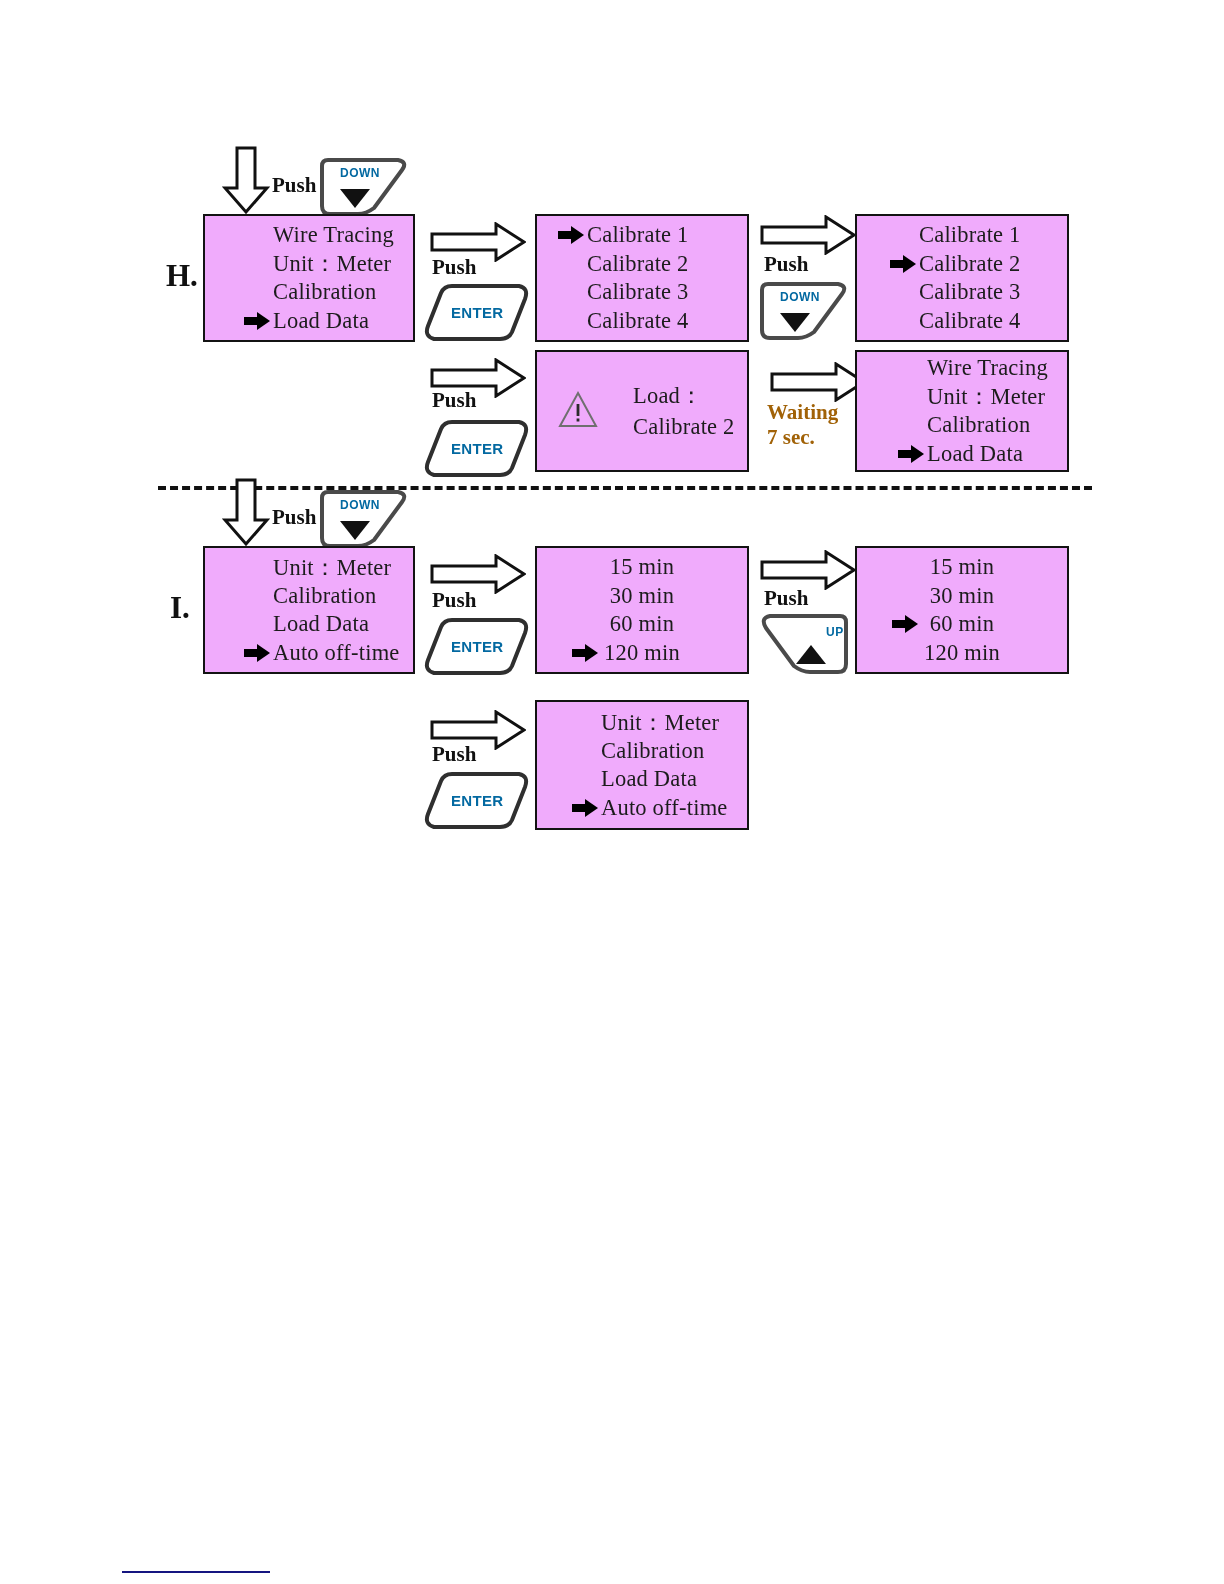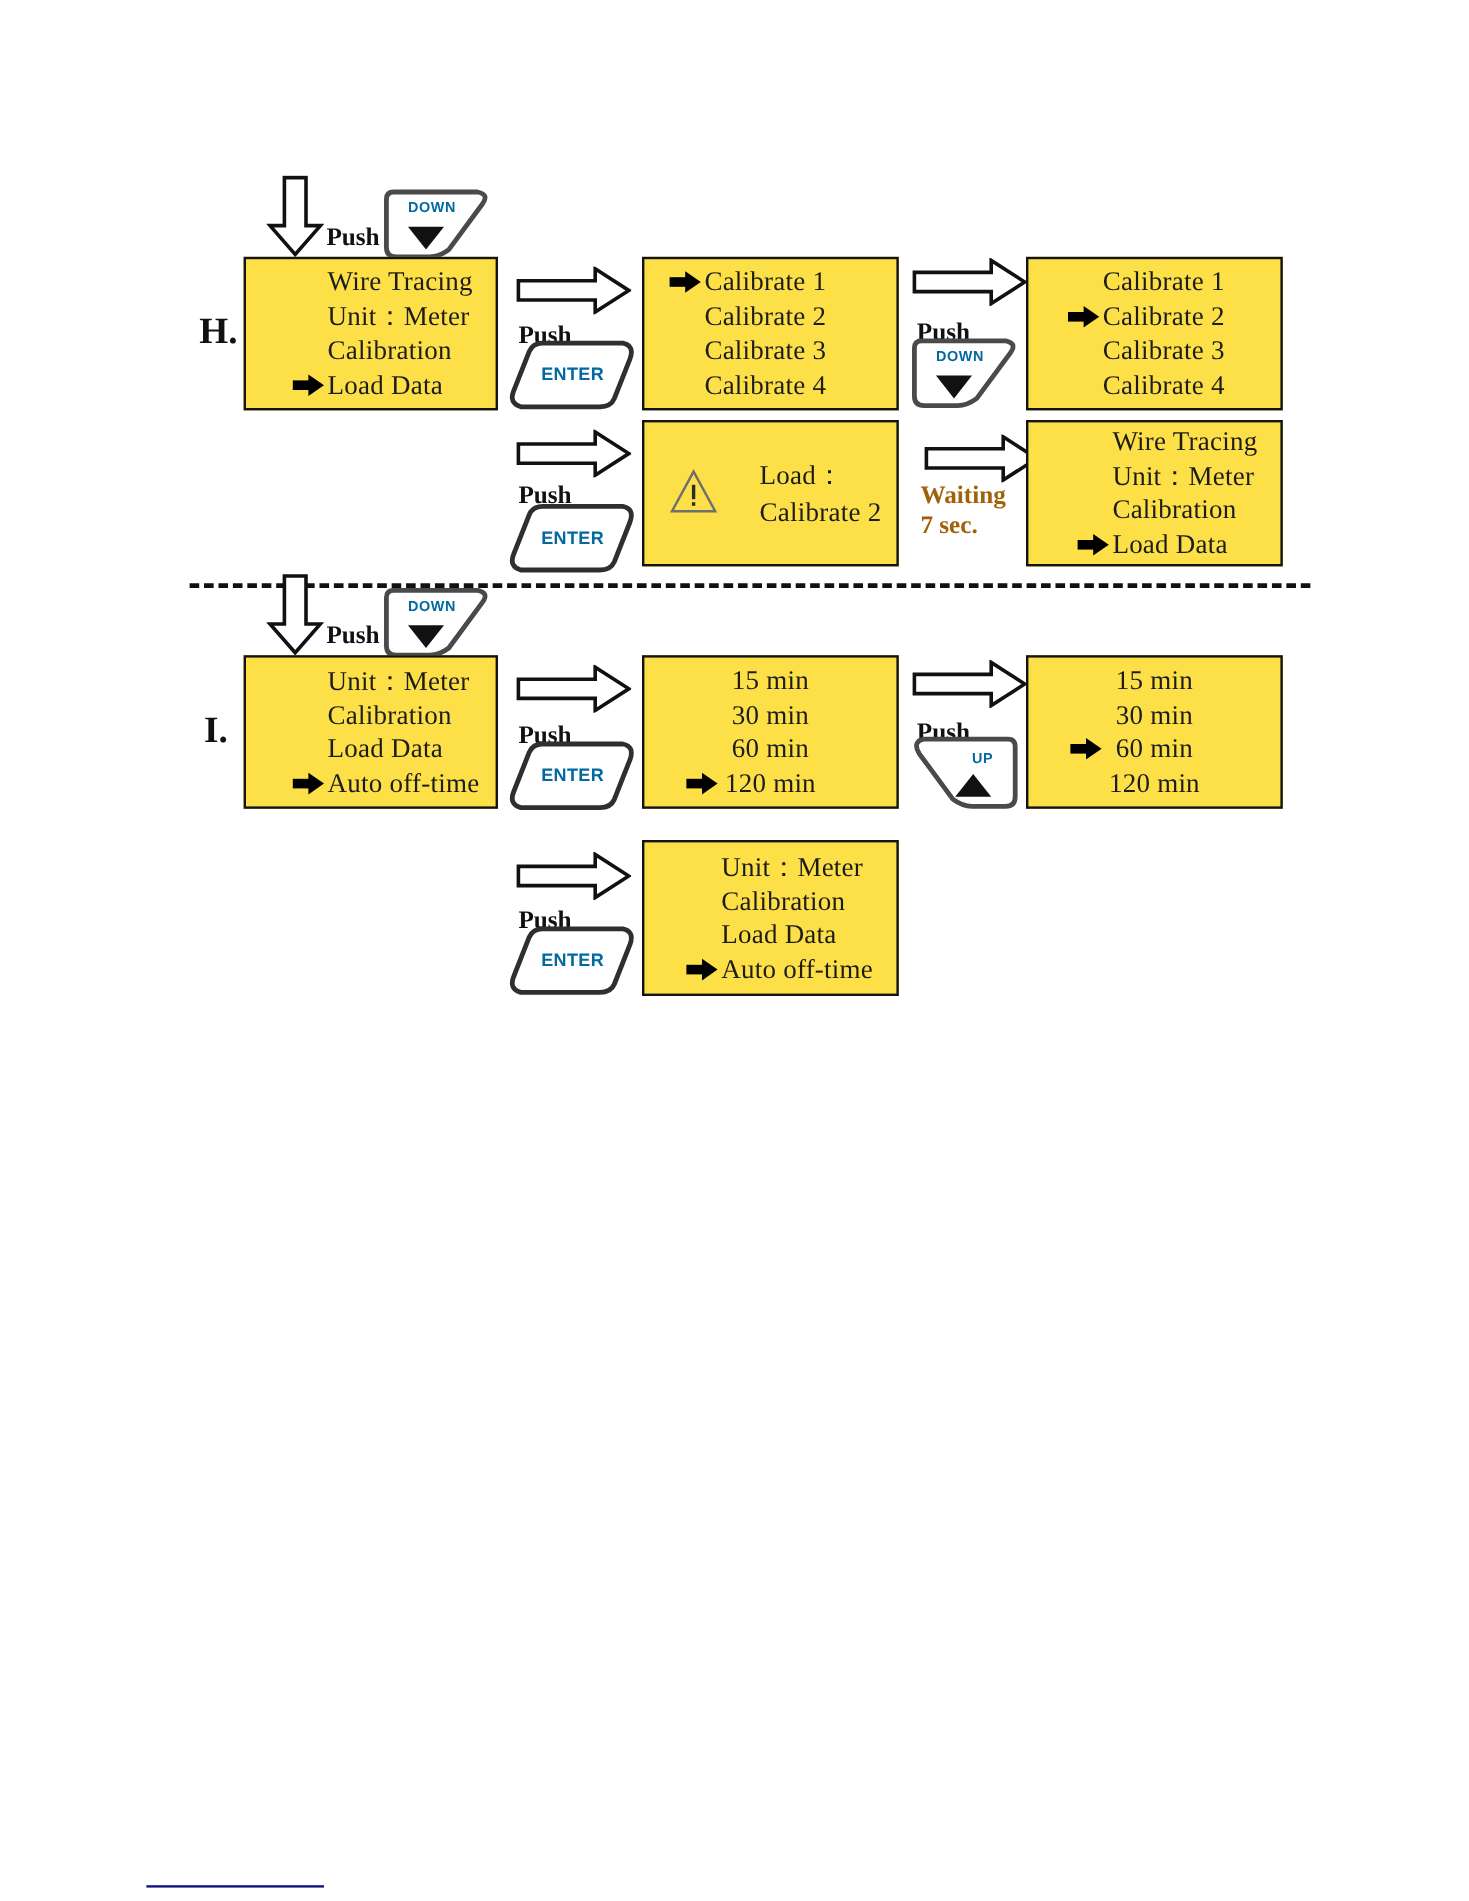--- a/index.html
+++ b/index.html
@@ -14,21 +14,21 @@
     color: #1a1a1a;
     overflow: hidden;
   }
 
   
   .page { position: absolute; inset: 0; }
 
   
   .lcd {
     position: absolute;
-    background: #fde047;
+    background: #f0abfc;
     border: 2px solid #131313;
     display: flex;
     flex-direction: column;
     justify-content: center;
   }
   .lcd-line {
     display: flex;
     align-items: center;
     height: 28.5px;
     font-family: "Liberation Serif", serif;
@@ -85,21 +85,20 @@
   .arrow-down svg { display: block; }
 
   
   .push-label {
     position: absolute;
     font-family: "Liberation Serif", serif;
     font-weight: bold;
     font-size: 21px;
     color: #111;
     white-space: nowrap;
-    margin-top: 12px;
   }
   .wait-label {
     position: absolute;
     font-family: "Liberation Serif", serif;
     font-weight: bold;
     font-size: 21px;
     line-height: 25px;
     color: #a16207;
     white-space: nowrap;
   }
@@ -371,21 +370,21 @@
     <svg width="96" height="40" viewBox="0 0 96 40">
       <path d="M2 12 L66 12 L66 2 L94 20 L66 38 L66 28 L2 28 Z" fill="#ffffff" stroke="#111111" stroke-width="3" stroke-linejoin="miter"></path>
     </svg>
   </div>
   <div class="push-label" style="left:764px; top:586px;">Push</div>
   <div class="key key-up" style="left:758px; top:612px; width:92px; height:66px;">
     <svg width="92" height="66" viewBox="0 0 92 66">
       <path d="M82 4 Q88 4 88 10 L88 52 Q88 60 80 60 L52 60 Q44 60 36 54 L8 16 Q2 6 12 4 Z" fill="#ffffff" stroke="#4a4a4a" stroke-width="4" stroke-linejoin="round"></path>
       <path d="M38 52 L68 52 L53 33 Z" fill="#111111"></path>
     </svg>
-    <span class="key-cap" style="left:52px; top:13px;">UP</span>
+    <span class="key-cap" style="left:68px; top:13px;">UP</span>
   </div>
 
   <div class="lcd centered" style="left:855px; top:546px; width:214px; height:128px;">
     <div class="lcd-line">
       <span class="txt">15 min</span>
     </div>
     <div class="lcd-line">
       <span class="txt">30 min</span>
     </div>
     <div class="lcd-line">

